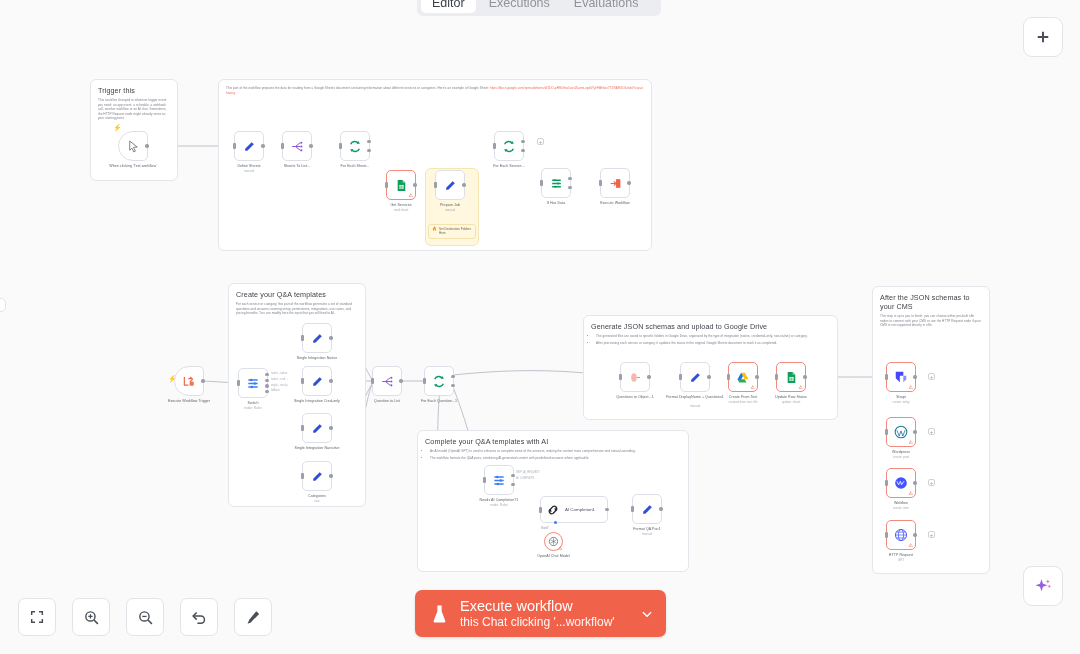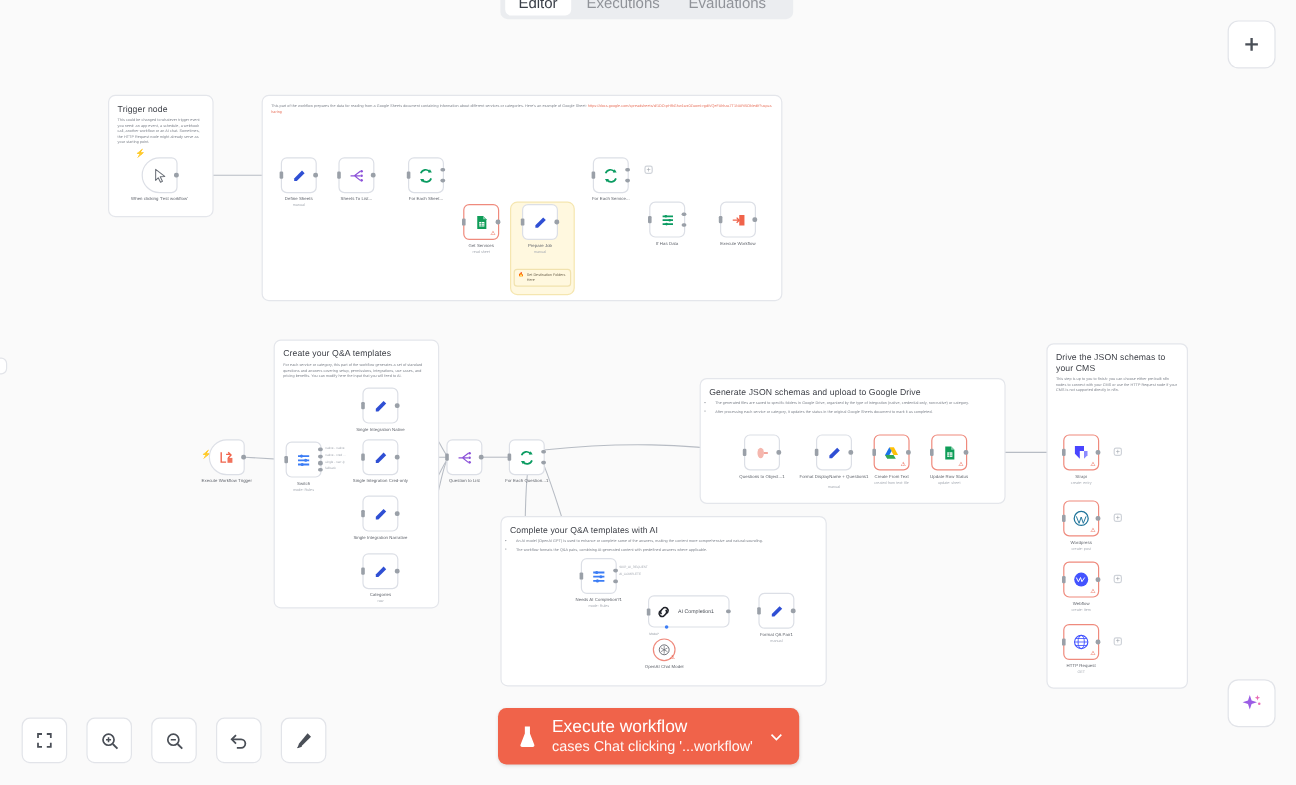--- a/index.html
+++ b/index.html
@@ -213,21 +213,21 @@
     <path d="M916 535 L924 535"></path>
   </svg>
 
   <div class="tabbar">
     <div class="tab active">Editor</div>
     <div class="tab">Executions</div>
     <div class="tab">Evaluations</div>
   </div>
 
   <div class="note" style="left:90px; top:79px; width:88px; height:102px;">
-    <div class="note-title">Trigger node</div>
+    <div class="note-title">Trigger this</div>
     <div class="note-body">This could be changed to whatever trigger event you need: an app event, a schedule, a webhook call, another workflow or an AI chat. Sometimes, the HTTP Request node might already serve as your starting point.</div>
   </div>
 
   <div class="note" style="left:218px; top:79px; width:434px; height:172px;">
     <div class="note-body"><span>This part of the workflow prepares the data for reading from a Google Sheets document containing information about different services or categories. Here's an example of Google Sheet: </span><a href="#">https://docs.google.com/spreadsheets/d/1DO-pHfkGhw1wz0Zuomi-rgdiVQeFAhhas7T1NARi5Ok/edit?usp=sharing</a></div>
   </div>
 
   <div class="note yellowbox" style="left:425px; top:168px; width:54px; height:78px; padding:0;"></div>
   <div class="mini-note" style="left:428px; top:224px; width:48px;">
     <span style="color:#e0503a;font-size:4px;line-height:4.4px;">🔥</span>
@@ -253,21 +253,21 @@
     <div class="note-title">Complete your Q&amp;A templates with AI</div>
     <div class="note-body">
       <ul>
         <li>An AI model (OpenAI GPT) is used to enhance or complete some of the answers, making the content more comprehensive and natural-sounding.</li>
         <li>The workflow formats the Q&amp;A pairs, combining AI-generated content with predefined answers where applicable.</li>
       </ul>
     </div>
   </div>
 
   <div class="note" style="left:872px; top:286px; width:118px; height:288px;">
-    <div class="note-title">Drive the JSON schemas to your CMS</div>
+    <div class="note-title">After the JSON schemas to your CMS</div>
     <div class="note-body">This step is up to you to finish: you can choose either pre-built n8n nodes to connect with your CMS or use the HTTP Request node if your CMS is not supported directly in n8n.</div>
   </div>
 
   <div style="position:absolute;left:113px;top:124px;color:#e8503a;font-size:7px;">⚡</div>
   <div class="node trigger" style="left:118px; top:131px;">
     <svg width="13" height="13" viewBox="0 0 24 24">
         <path d="M5 2 L19 13 L12 13.5 L15.5 20.5 L12.5 22 L9 15 L5 19 Z" fill="none" stroke="#6b7078" stroke-width="1.6" stroke-linejoin="round"></path>
       </svg>
     <div class="port out"></div>
     <div class="nlabel">When clicking 'Test workflow'</div>
@@ -662,21 +662,21 @@
   </div>
 
   <div class="exec-bar">
     <div class="exec-flask">
       <svg width="17" height="20" viewBox="0 0 24 28">
           <path d="M9 2 H15 V10 L20 23 A2 2 0 0 1 18 26 H6 A2 2 0 0 1 4 23 L9 10 Z" fill="#fff"></path>
         </svg>
     </div>
     <div class="exec-txt">
       <div class="exec-t1">Execute workflow</div>
-      <div class="exec-t2"><span>cases</span> <span>Chat clicking '...workflow'</span></div>
+      <div class="exec-t2"><span>this</span> <span>Chat clicking '...workflow'</span></div>
     </div>
     <div class="exec-caret">
       <svg width="14" height="14" viewBox="0 0 24 24">
           <path d="M5 9 L12 16 L19 9" stroke="#fff" stroke-width="2.4" fill="none"></path>
         </svg>
     </div>
   </div>
 
 </div>
 

